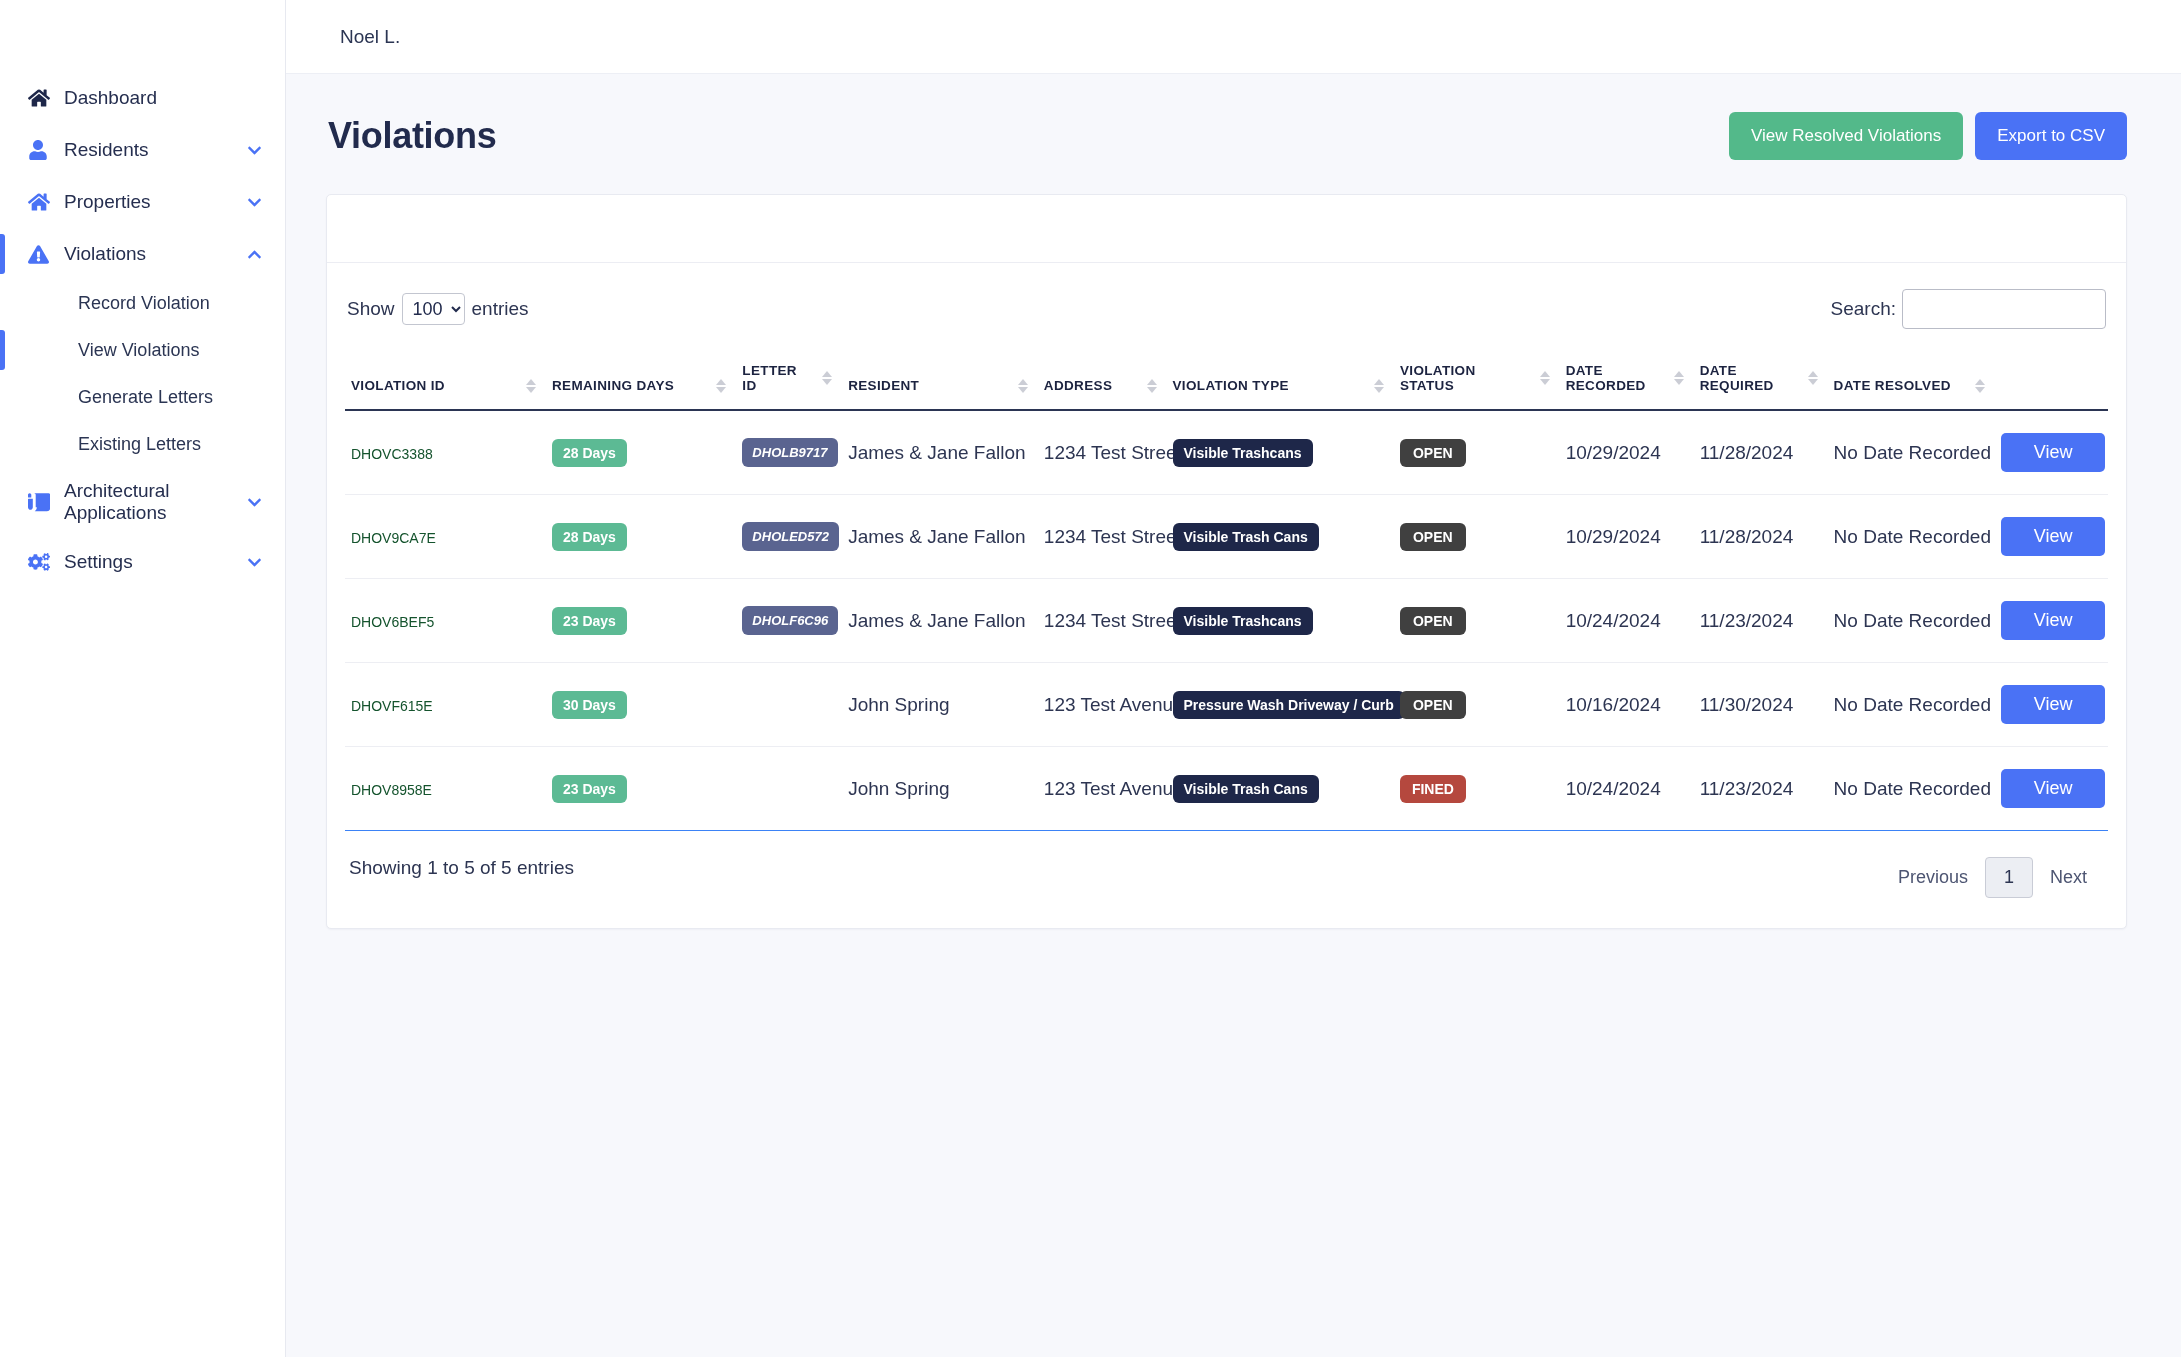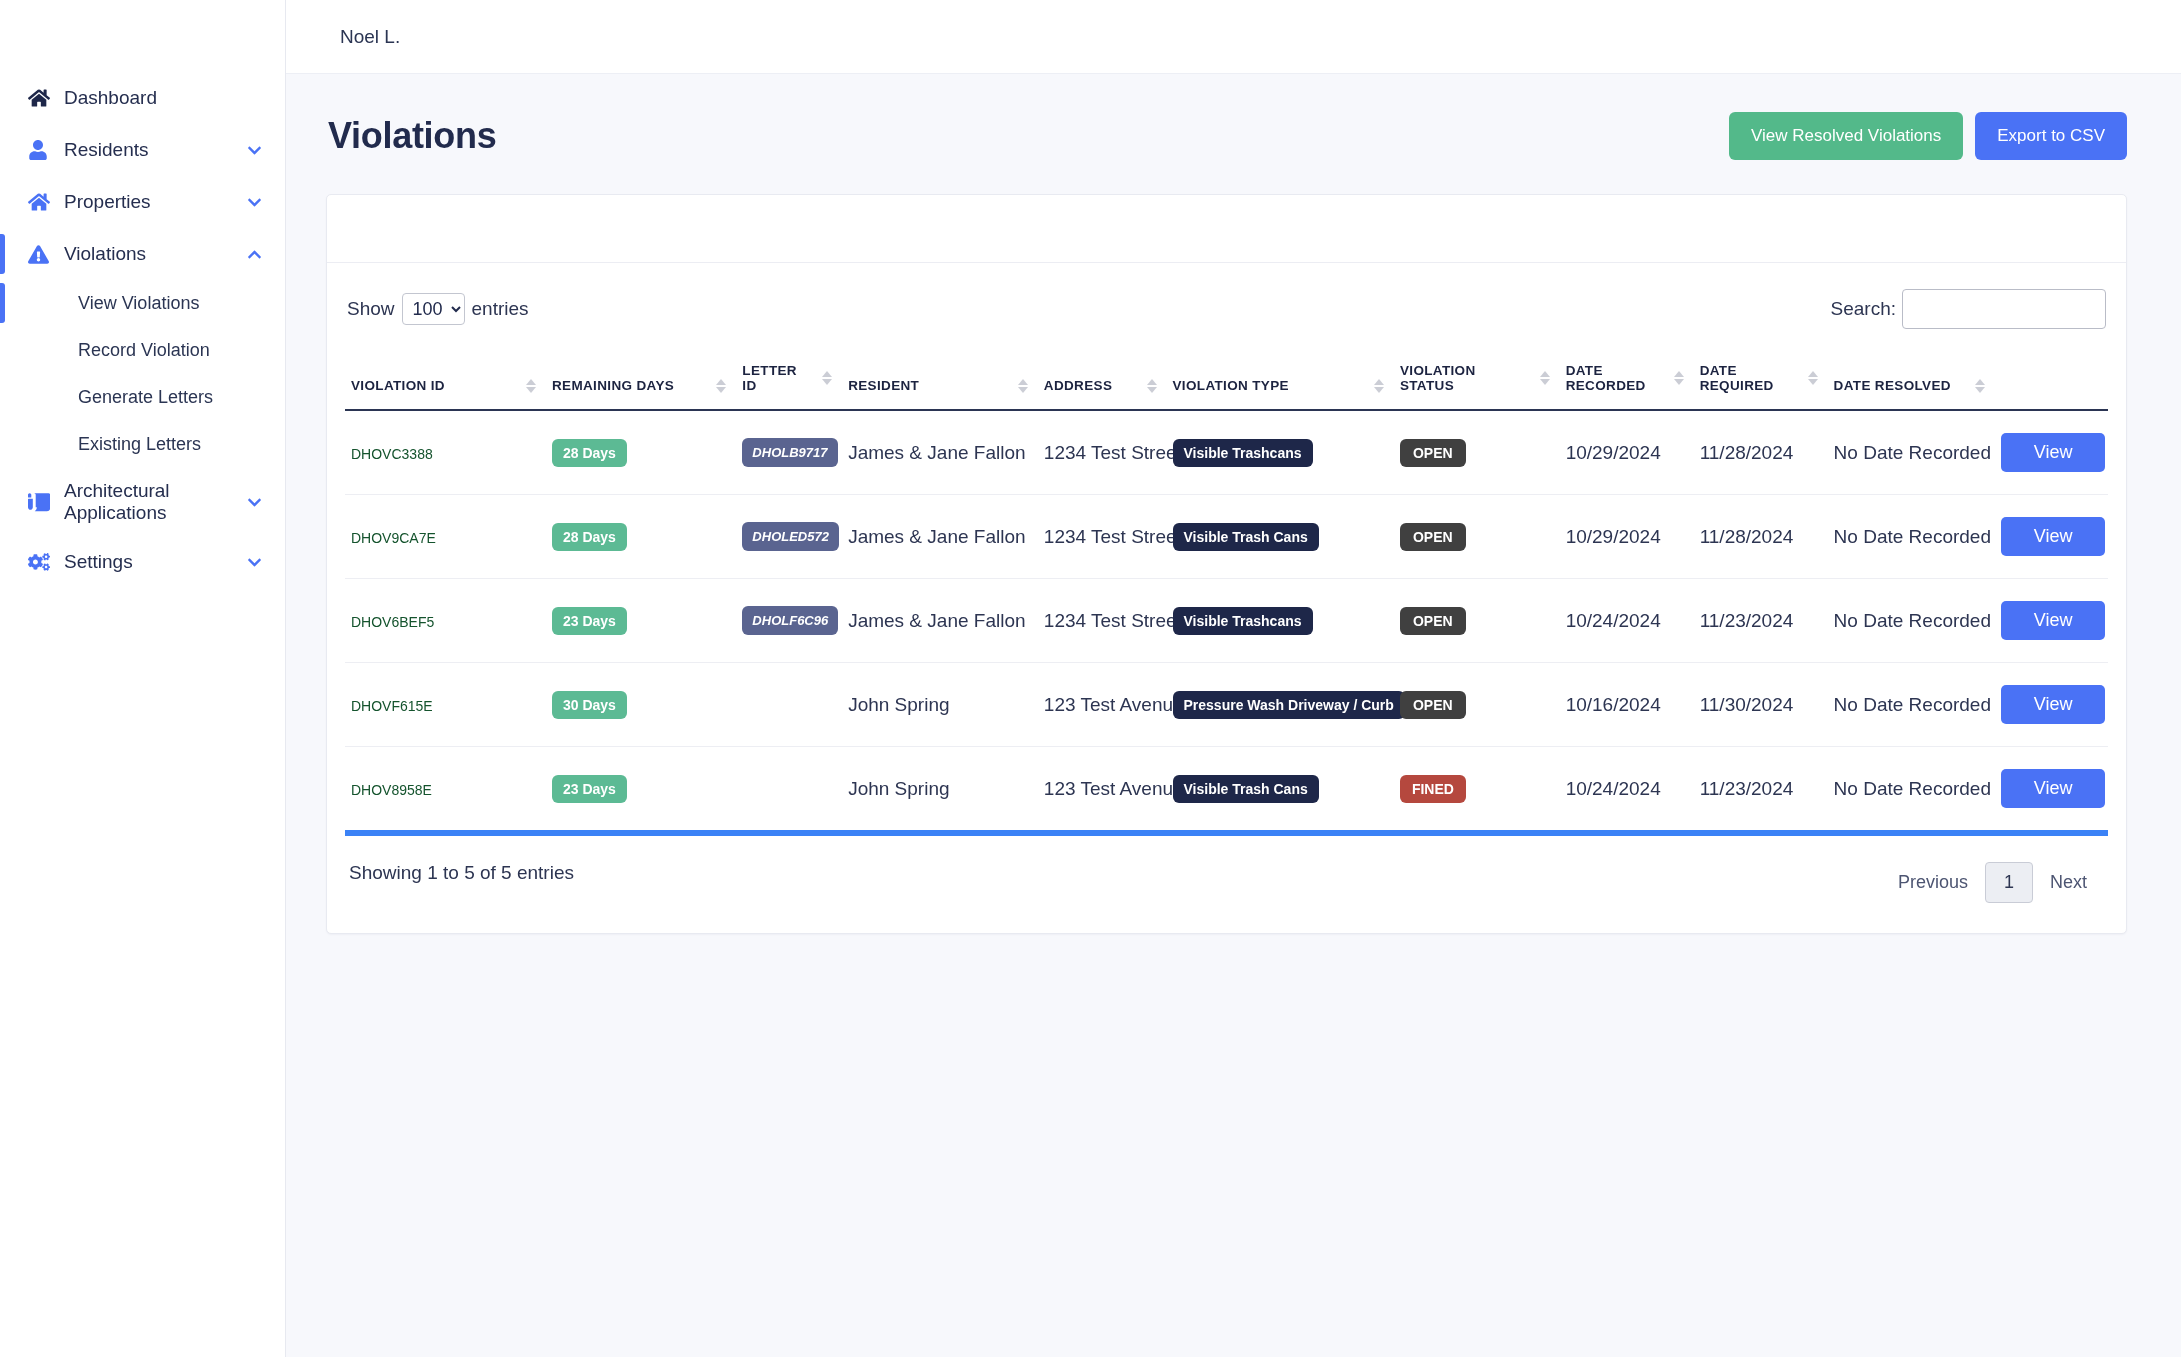--- a/index.html
+++ b/index.html
@@ -218,21 +218,21 @@
 
   tbody td {
     font-size: 19px;
     color: #2d3552;
     padding: 22px 6px;
     border-bottom: 1px solid #edeef3;
     vertical-align: middle;
     white-space: nowrap;
     overflow: visible;
   }
-  tbody tr:last-child td { border-bottom: 6px solid #3b82f6; }
+  tbody tr:last-child td { border-bottom: 1px solid #3b82f6; }
   .vid-link { color: #14532d; text-decoration: none; font-size: 14px; cursor: pointer; text-align: center; }
 
   .pill {
     display: inline-block;
     border-radius: 6px;
     color: #ffffff;
     font-size: 14px;
     font-weight: 700;
     padding: 7px 11px;
     line-height: 1;
@@ -333,25 +333,25 @@
           </svg>
       </span>
       <span class="nav-label">Violations</span>
       <span class="caret">
         <svg width="15" height="15" viewBox="0 0 448 512" fill="#4a72f5">
             <path d="M240.971 130.524l194.343 194.343c9.373 9.373 9.373 24.569 0 33.941l-22.667 22.667c-9.357 9.357-24.522 9.375-33.901.04L224 227.495 69.255 381.516c-9.379 9.335-24.544 9.317-33.901-.04l-22.667-22.667c-9.373-9.373-9.373-24.569 0-33.941L207.03 130.525c9.372-9.373 24.568-9.373 33.941-.001z"></path>
           </svg>
       </span>
     </div>
 
+    <div class="subnav-item">
+      <span>Record Violation</span>
+    </div>
     <div class="subnav-item active">
       <span>View Violations</span>
-    </div>
-    <div class="subnav-item">
-      <span>Record Violation</span>
     </div>
     <div class="subnav-item">
       <span>Generate Letters</span>
     </div>
     <div class="subnav-item">
       <span>Existing Letters</span>
     </div>
 
     <div class="nav-item two-line">
       <span class="ico">

